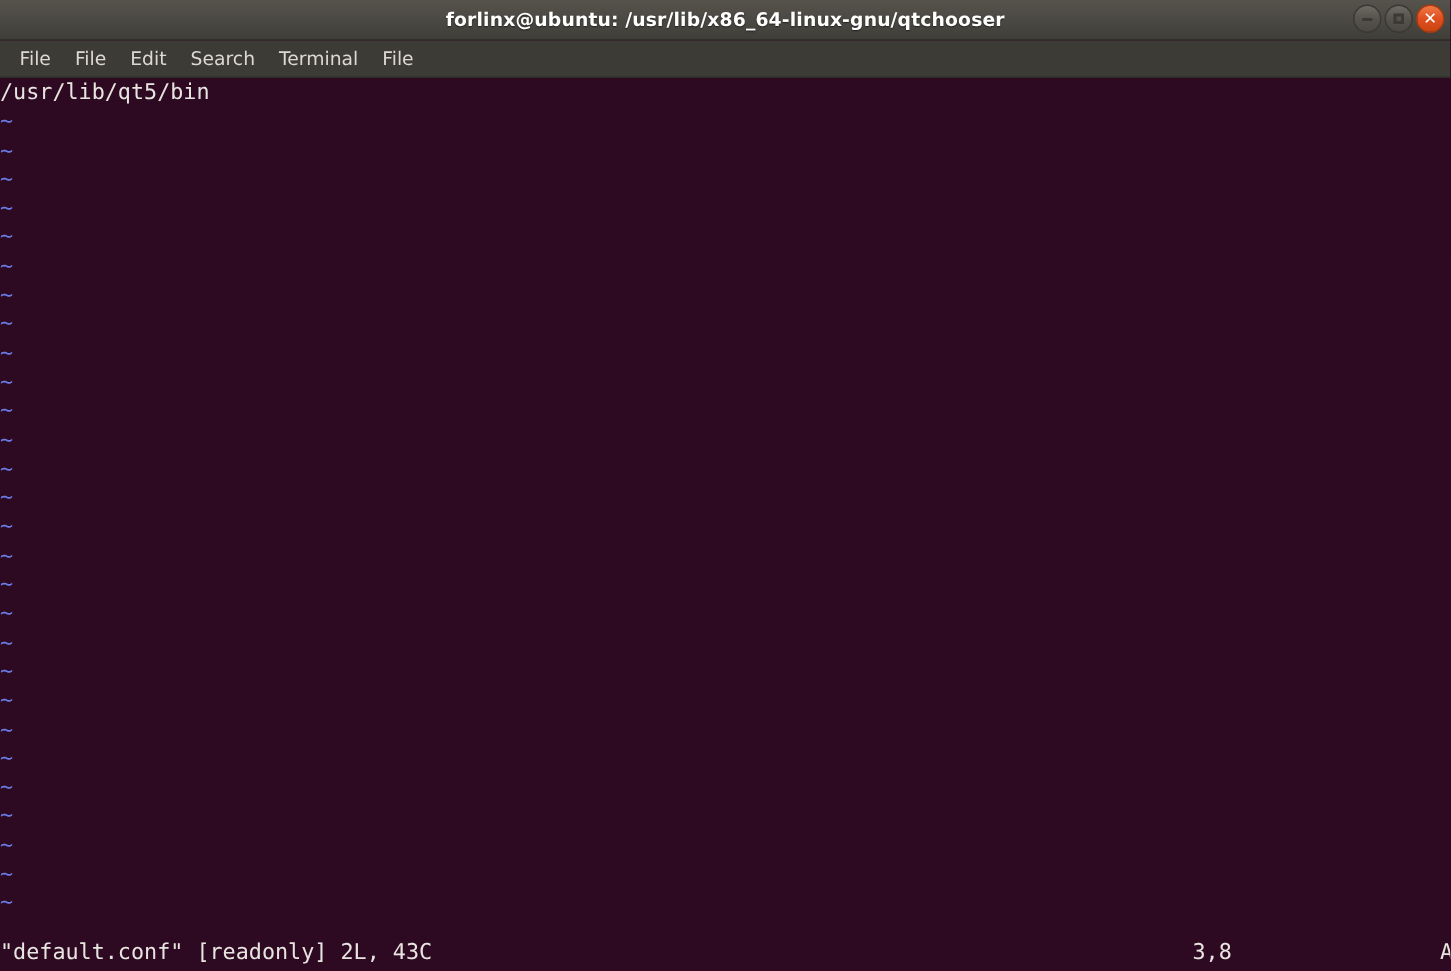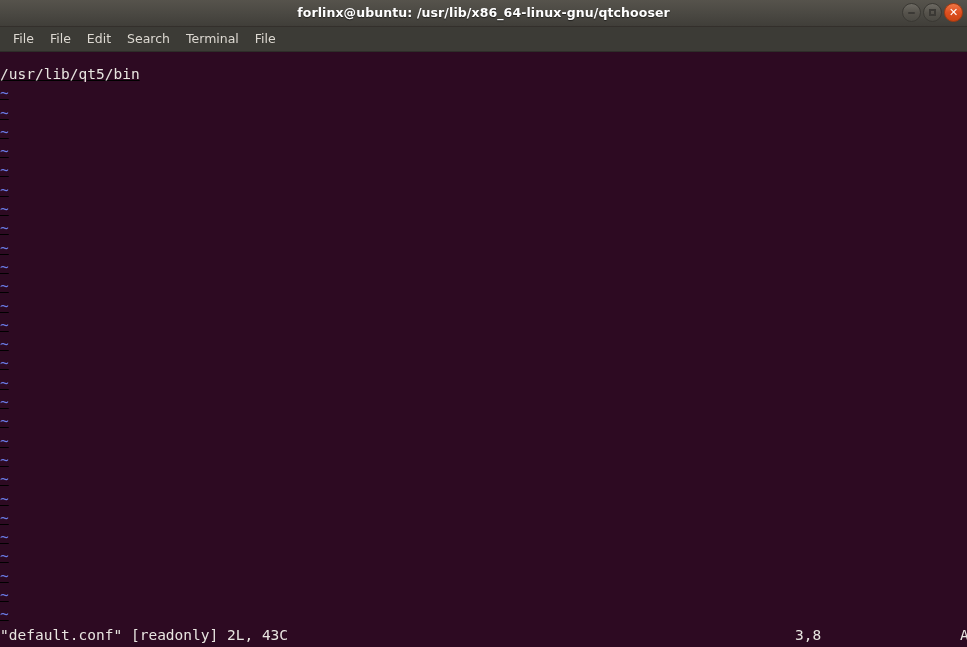--- a/index.html
+++ b/index.html
@@ -118,23 +118,22 @@
   
   #terminal {
     position: relative;
     width: 967px;
     height: 594px;
     background: #2d0a22;
     overflow: hidden;
     font-family: "DejaVu Sans Mono", monospace;
     font-size: 14.5px;
     line-height: 19.3px;
-    padding-top: 13px;
-    box-sizing: border-box;
-    text-decoration: underline;
+    padding-top: 1px;
+    box-sizing: border-box;
   }
   .trow {
     height: 19.3px;
     white-space: pre;
     padding-left: 0px;
     color: #e8e5e0;
   }
   .tilde { color: #6b7ce8; }
 
   #statusline {

